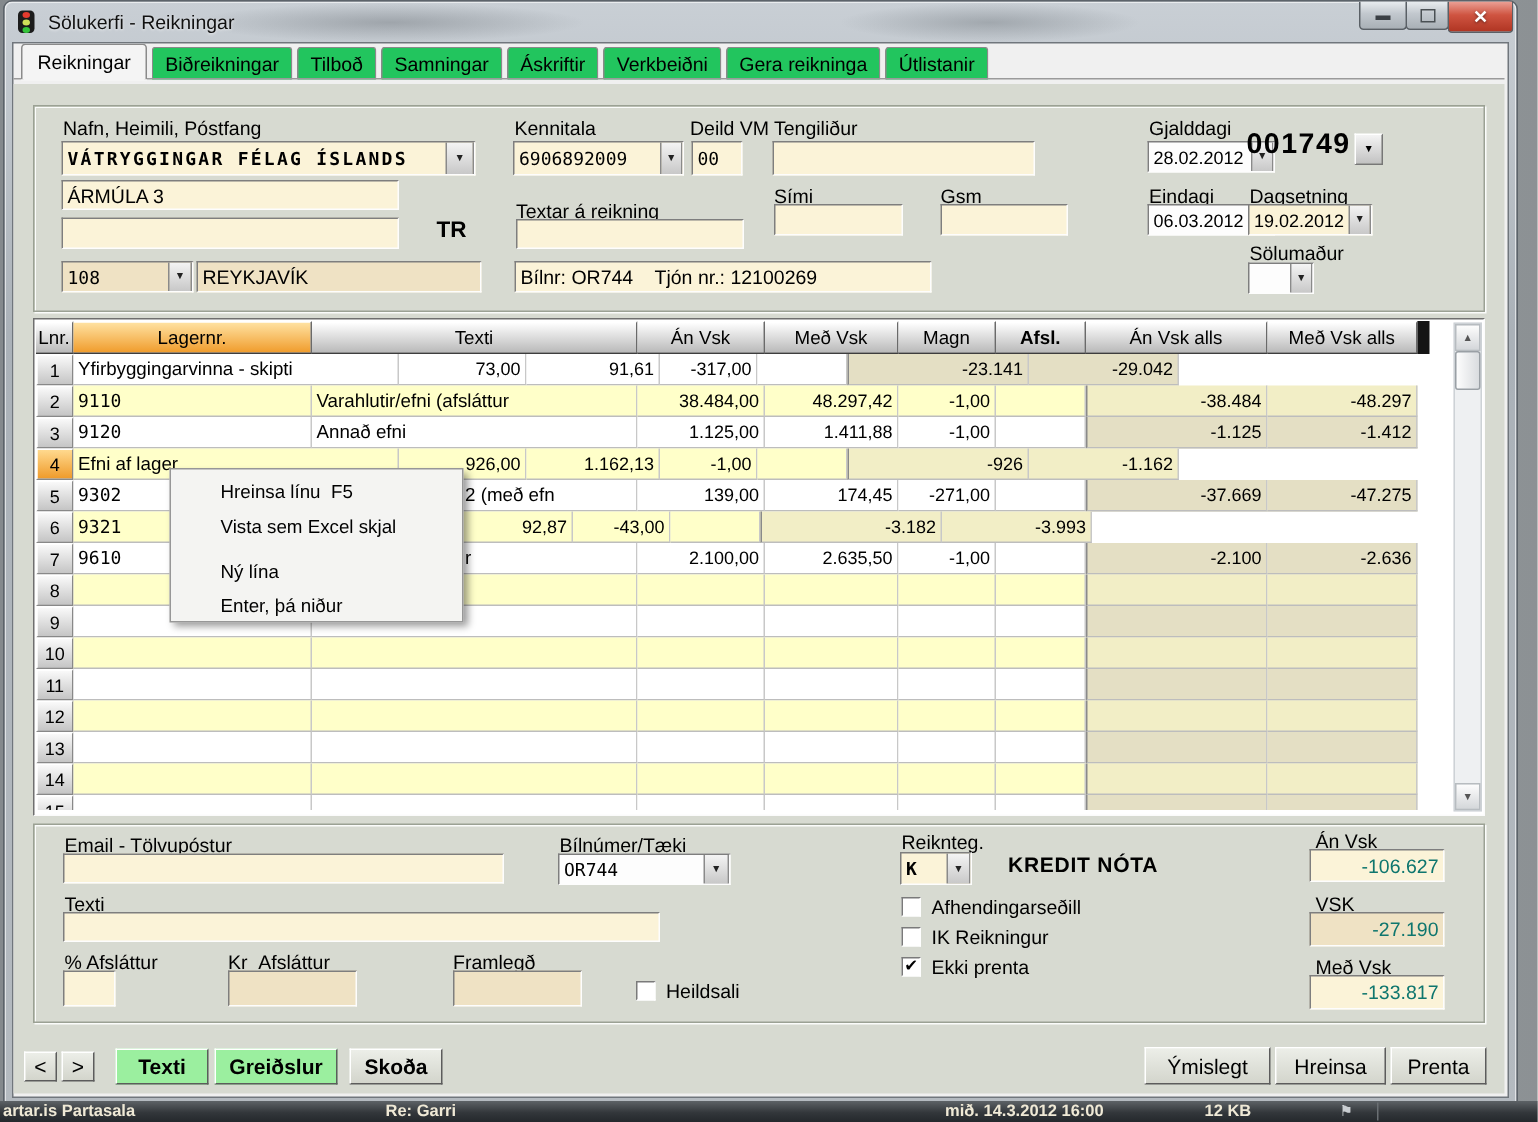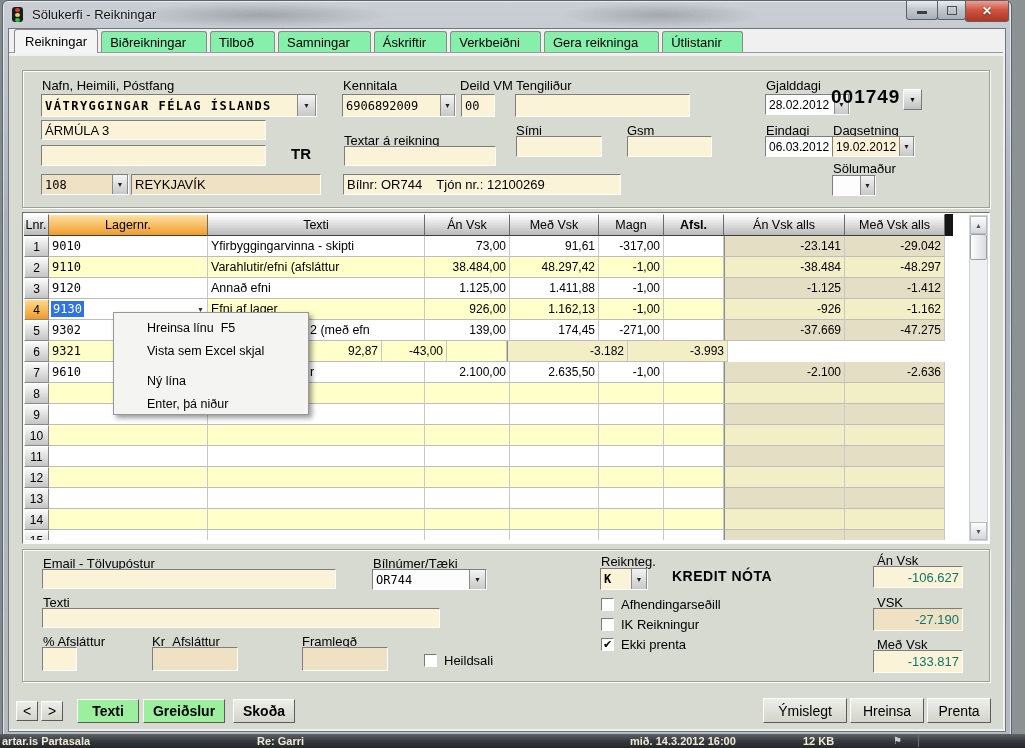--- a/index.html
+++ b/index.html
@@ -33,22 +33,22 @@
   #btn-max b{width:8px;height:7px;border:1.5px solid #4a5054;display:block}
   #btn-close{left:965px;width:42px;height:20px;
     background:linear-gradient(#eba196,#cf5441 45%,#b03523);color:#fff;
     font-weight:bold;font-size:12px;text-shadow:0 1px 2px rgba(0,0,0,.5)}
 
   
   #client-bg{left:8px;top:28px;width:996px;height:702px;background:#f0f0f0;border:1px solid #70767c}
   #content-bg{left:9px;top:56px;width:994px;height:673px;background:#d7dad1}
   #tabs{left:14px;top:31px;height:22px;display:flex;align-items:flex-end}
   #tabrule{left:9px;top:52px;width:994px;height:1px;background:#9a9a9a}
-  .tab{background:#86efac;border:1px solid #8a8a8a;border-bottom:none;border-radius:3px 3px 0 0;
-    padding:3px 20px 3px 8px;font-size:13px;margin-right:3px;position:relative;white-space:nowrap}
+  .tab{background:#22c55e;border:1px solid #8a8a8a;border-bottom:none;border-radius:3px 3px 0 0;
+    padding:3px 8px 3px 8px;font-size:13px;margin-right:3px;position:relative;white-space:nowrap}
   .tab.active{background:#f4f4f4;padding:4px 10px;z-index:3;box-shadow:0 1px 0 #f4f4f4}
 
   
   .gbox{border:1px solid #9ba194;box-shadow:1px 1px 0 rgba(255,255,255,.9),inset 1px 1px 0 rgba(255,255,255,.9)}
   #gbox-top{left:22px;top:70px;width:966px;height:136px}
   #gbox-bot{left:22px;top:549px;width:966px;height:131px}
   .lbl{font-size:13px;white-space:nowrap}
   .fld{background:#fbf3d8;border-top:1.5px solid #7e7e7e;border-left:1.5px solid #7e7e7e;
     border-bottom:1.5px solid #fdfdfd;border-right:1.5px solid #fdfdfd;
     display:flex;align-items:center;padding:0 3px;font-size:13px;overflow:hidden;white-space:pre}
@@ -232,21 +232,20 @@
       <div class="th" style="width: 85px;">Án Vsk</div>
       <div class="th" style="width: 89px;">Með Vsk</div>
       <div class="th" style="width: 65px;">Magn</div>
       <div class="th" style="width: 60px; font-weight: bold;">Afsl.</div>
       <div class="th" style="width: 121px;">Án Vsk alls</div>
       <div class="th" style="width: 100px; text-align: right;">Með Vsk alls</div>
       <div class="th filler" style="width: 8px;"></div>
     </div>
     <div class="gr-row odd">
       <div class="lnr" style="width: 25px;">1</div>
-      <div class="cell mono" style="width: 159px;">9010</div>
       <div class="cell" style="width: 217px; font-size: 12.5px;">Yfirbyggingarvinna - skipti</div>
       <div class="cell num" style="width: 85px;">73,00</div>
       <div class="cell num" style="width: 89px;">91,61</div>
       <div class="cell num" style="width: 65px;">-317,00</div>
       <div class="cell num" style="width: 60px;"></div>
       <div class="cell num alls alls-first" style="width: 121px;">-23.141</div>
       <div class="cell num alls" style="width: 100px;">-29.042</div>
     </div>
     <div class="gr-row even">
       <div class="lnr" style="width: 25px;">2</div>
@@ -265,24 +264,20 @@
       <div class="cell" style="width: 217px; font-size: 12.5px;">Annað efni</div>
       <div class="cell num" style="width: 85px;">1.125,00</div>
       <div class="cell num" style="width: 89px;">1.411,88</div>
       <div class="cell num" style="width: 65px;">-1,00</div>
       <div class="cell num" style="width: 60px;"></div>
       <div class="cell num alls alls-first" style="width: 121px;">-1.125</div>
       <div class="cell num alls" style="width: 100px;">-1.412</div>
     </div>
     <div class="gr-row even">
       <div class="lnr sel" style="width: 25px;">4</div>
-      <div class="cell editing" style="width: 159px;">
-        <span class="hl">9130</span>
-        <span class="dd-mini">▼</span>
-      </div>
       <div class="cell" style="width: 217px; font-size: 12.5px;">Efni af lager</div>
       <div class="cell num" style="width: 85px;">926,00</div>
       <div class="cell num" style="width: 89px;">1.162,13</div>
       <div class="cell num" style="width: 65px;">-1,00</div>
       <div class="cell num" style="width: 60px;"></div>
       <div class="cell num alls alls-first" style="width: 121px;">-926</div>
       <div class="cell num alls" style="width: 100px;">-1.162</div>
     </div>
     <div class="gr-row odd">
       <div class="lnr" style="width: 25px;">5</div>

